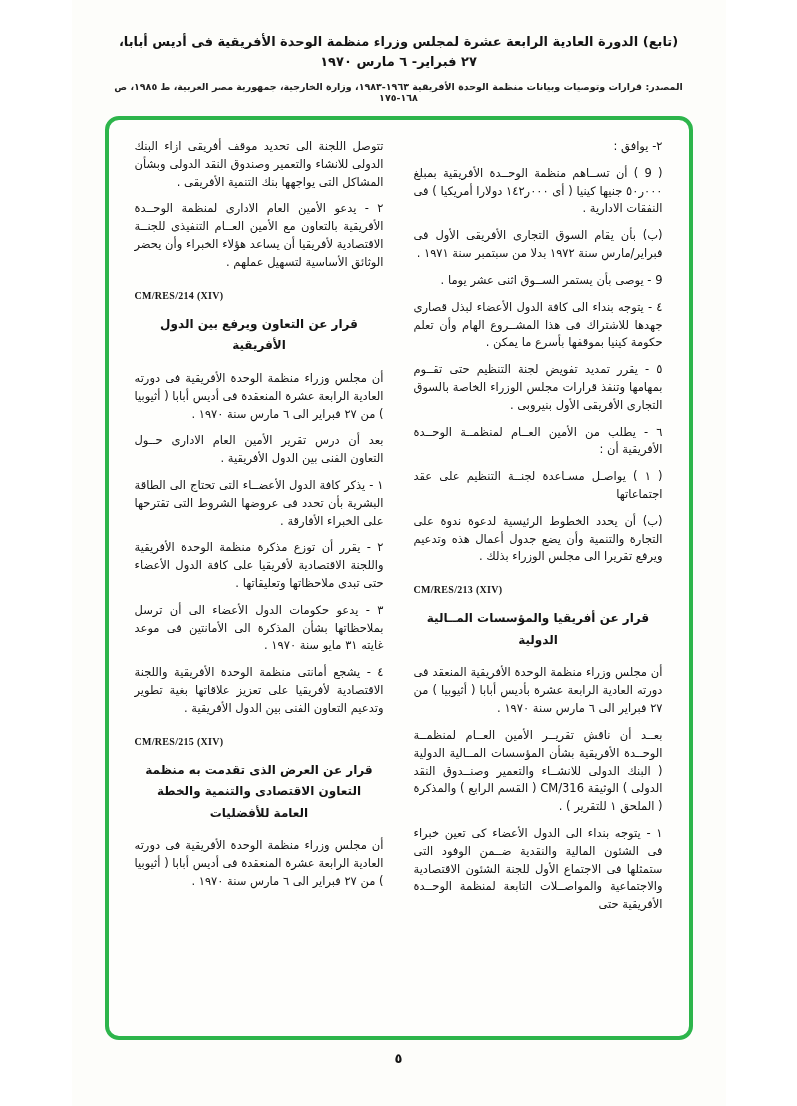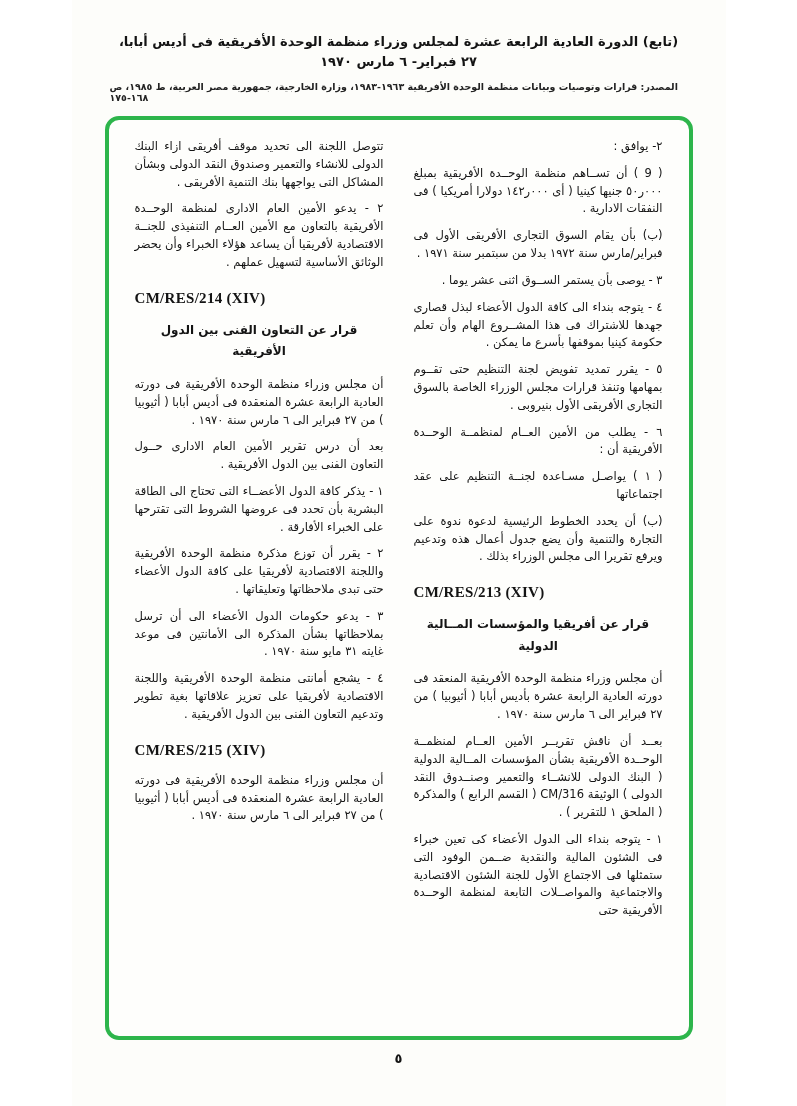--- a/index.html
+++ b/index.html
@@ -17,21 +17,21 @@
   .header { padding: 32px 38px 0 38px; }
   .title {
     font-size: 13px;
     font-weight: bold;
     text-align: center;
     line-height: 1.5;
   }
   .source {
     font-size: 9.5px;
     font-weight: bold;
-    text-align: left;
+    text-align: center;
     margin-top: 10px;
     color: #222;
   }
   .content-box {
     margin: 13px 33px 0 33px;
     height: 924px;
     border: 4px solid #2db54b;
     border-radius: 14px;
     padding: 18px 26px 10px 26px;
     box-sizing: border-box;
@@ -56,21 +56,21 @@
     font-weight: bold;
     text-align: center;
     line-height: 1.8;
     margin: 10px 8px 13px 8px;
   }
   .ref {
     direction: ltr;
     text-align: left;
     font-family: "Liberation Serif", "DejaVu Serif", serif;
     font-weight: bold;
-    font-size: 15px;
+    font-size: 10px;
     letter-spacing: 0.3px;
     margin: 18px 0 13px 0;
   }
   .footer {
     text-align: center;
     font-size: 13px;
     font-weight: bold;
     margin-top: 11px;
   }
 </style>
@@ -83,44 +83,45 @@
     <div class="title">(تابع) الدورة العادية الرابعة عشرة لمجلس وزراء منظمة الوحدة الأفريقية فى أديس أبابا، ٢٧ فبراير- ٦ مارس ١٩٧٠</div>
     <div class="source">المصدر: قرارات وتوصيات وبيانات منظمة الوحدة الأفريقية ١٩٦٣-١٩٨٣، وزارة الخارجية، جمهورية مصر العربية، ط ١٩٨٥، ص ١٦٨-١٧٥</div>
   </div>
 
   <div class="content-box" style="border-color: rgb(45, 181, 75);">
     <div class="columns">
       <div class="column" id="col-right">
           <div class="block paragraph">٢- يوافق :</div>
           <div class="block paragraph">( 9 ) أن تســاهم منظمة الوحــدة الأفريقية بمبلغ ٠٠٠ر٥٠ جنيها كينيا ( أى ٠٠٠ر١٤٢ دولارا أمريكيا ) فى النفقات الادارية .</div>
           <div class="block paragraph">(ب) بأن يقام السوق التجارى الأفريقى الأول فى فبراير/مارس سنة ١٩٧٢ بدلا من سبتمبر سنة ١٩٧١ .</div>
-          <div class="block paragraph">٣ - يوصى بأن يستمر الســوق اثنى عشر يوما .</div>
+          <div class="block paragraph">9 - يوصى بأن يستمر الســوق اثنى عشر يوما .</div>
           <div class="block paragraph">٤ - يتوجه بنداء الى كافة الدول الأعضاء لبذل قصارى جهدها للاشتراك فى هذا المشــروع الهام وأن تعلم حكومة كينيا بموقفها بأسرع ما يمكن .</div>
           <div class="block paragraph">٥ - يقرر تمديد تفويض لجنة التنظيم حتى تقــوم بمهامها وتنفذ قرارات مجلس الوزراء الخاصة بالسوق التجارى الأفريقى الأول بنيروبى .</div>
           <div class="block paragraph">٦ - يطلب من الأمين العــام لمنظمــة الوحــدة الأفريقية أن :</div>
           <div class="block paragraph">( ١ ) يواصـل مسـاعدة لجنــة التنظيم على عقد اجتماعاتها</div>
           <div class="block paragraph">(ب) أن يحدد الخطوط الرئيسية لدعوة ندوة على التجارة والتنمية وأن يضع جدول أعمال هذه وتدعيم ويرفع تقريرا الى مجلس الوزراء بذلك .</div>
           <div class="block ref">CM/RES/213 (XIV)</div>
           <div class="block heading">قرار عن أفريقيا والمؤسسات المــالية الدولية</div>
           <div class="block paragraph">أن مجلس وزراء منظمة الوحدة الأفريقية المنعقد فى دورته العادية الرابعة عشرة بأديس أبابا ( أثيوبيا ) من ٢٧ فبراير الى ٦ مارس سنة ١٩٧٠ .</div>
           <div class="block paragraph">بعــد أن ناقش تقريــر الأمين العــام لمنظمــة الوحــدة الأفريقية بشأن المؤسسات المــالية الدولية ( البنك الدولى للانشــاء والتعمير وصنــدوق النقد الدولى ) الوثيقة CM/316 ( القسم الرابع ) والمذكرة ( الملحق ١ للتقرير ) .</div>
           <div class="block paragraph">١ - يتوجه بنداء الى الدول الأعضاء كى تعين خبراء فى الشئون المالية والنقدية ضــمن الوفود التى ستمثلها فى الاجتماع الأول للجنة الشئون الاقتصادية والاجتماعية والمواصــلات التابعة لمنظمة الوحــدة الأفريقية حتى</div>
         </div>
       <div class="column" id="col-left">
           <div class="block paragraph">تتوصل اللجنة الى تحديد موقف أفريقى ازاء البنك الدولى للانشاء والتعمير وصندوق النقد الدولى وبشأن المشاكل التى يواجهها بنك التنمية الأفريقى .</div>
           <div class="block paragraph">٢ - يدعو الأمين العام الادارى لمنظمة الوحــدة الأفريقية بالتعاون مع الأمين العــام التنفيذى للجنــة الاقتصادية لأفريقيا أن يساعد هؤلاء الخبراء وأن يحضر الوثائق الأساسية لتسهيل عملهم .</div>
           <div class="block ref">CM/RES/214 (XIV)</div>
-          <div class="block heading">قرار عن التعاون الفنى بين الدول الأفريقية</div>
+          <div class="block heading">قرار عن التعاون ويرفع بين الدول الأفريقية</div>
           <div class="block paragraph">أن مجلس وزراء منظمة الوحدة الأفريقية فى دورته العادية الرابعة عشرة المنعقدة فى أديس أبابا ( أثيوبيا ) من ٢٧ فبراير الى ٦ مارس سنة ١٩٧٠ .</div>
           <div class="block paragraph">بعد أن درس تقرير الأمين العام الادارى حــول التعاون الفنى بين الدول الأفريقية .</div>
           <div class="block paragraph">١ - يذكر كافة الدول الأعضــاء التى تحتاج الى الطاقة البشرية بأن تحدد فى عروضها الشروط التى تقترحها على الخبراء الأفارقة .</div>
           <div class="block paragraph">٢ - يقرر أن توزع مذكرة منظمة الوحدة الأفريقية واللجنة الاقتصادية لأفريقيا على كافة الدول الأعضاء حتى تبدى ملاحظاتها وتعليقاتها .</div>
           <div class="block paragraph">٣ - يدعو حكومات الدول الأعضاء الى أن ترسل بملاحظاتها بشأن المذكرة الى الأمانتين فى موعد غايته ٣١ مايو سنة ١٩٧٠ .</div>
           <div class="block paragraph">٤ - يشجع أمانتى منظمة الوحدة الأفريقية واللجنة الاقتصادية لأفريقيا على تعزيز علاقاتها بغية تطوير وتدعيم التعاون الفنى بين الدول الأفريقية .</div>
           <div class="block ref">CM/RES/215 (XIV)</div>
+          <div class="block heading">قرار عن العرض الذى تقدمت به منظمة التعاون الاقتصادى والتنمية والخطة العامة للأفضليات</div>
           <div class="block paragraph">أن مجلس وزراء منظمة الوحدة الأفريقية فى دورته العادية الرابعة عشرة المنعقدة فى أديس أبابا ( أثيوبيا ) من ٢٧ فبراير الى ٦ مارس سنة ١٩٧٠ .</div>
         </div>
     </div>
   </div>
 
   <div class="footer">٥</div>
 
 </div>
 
 </body></html>

